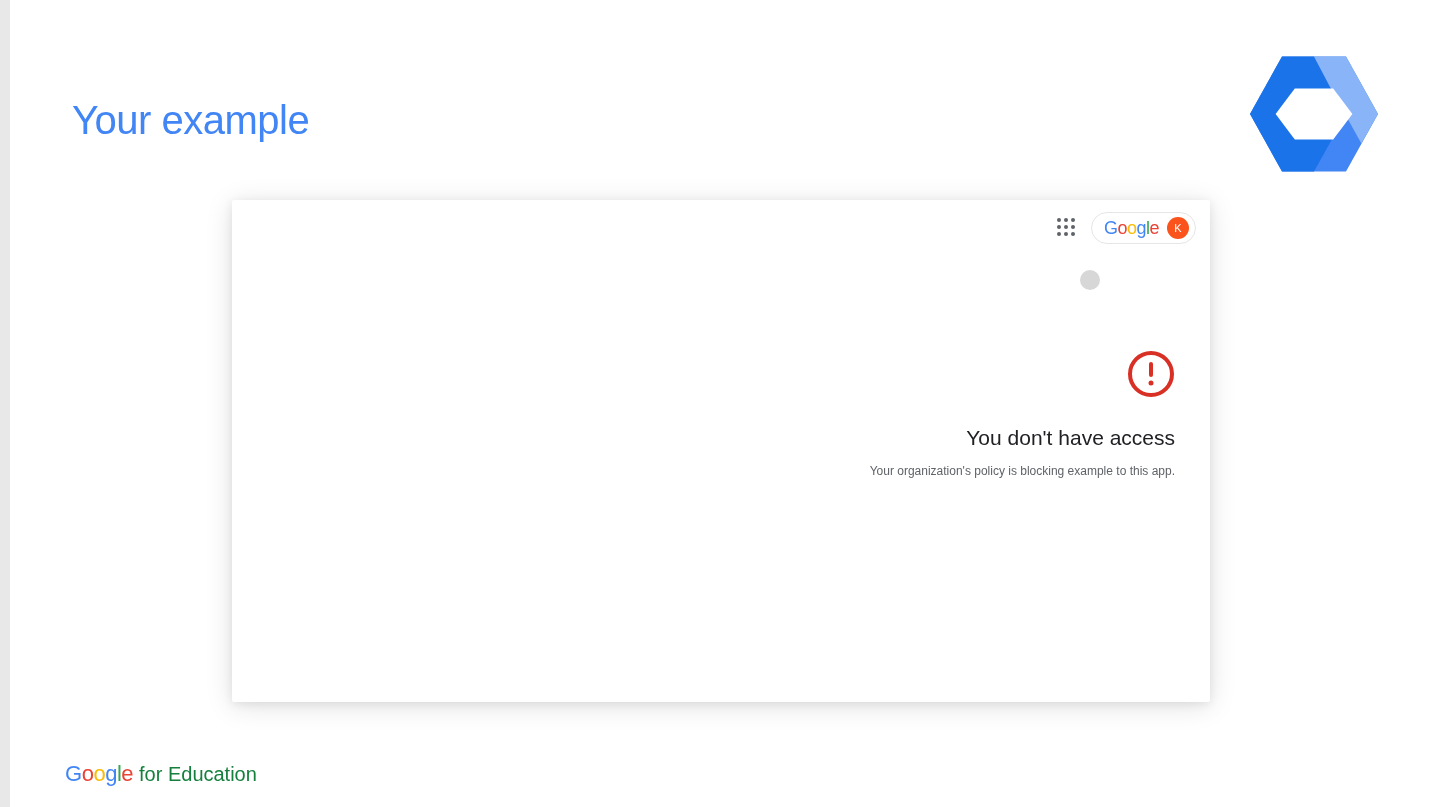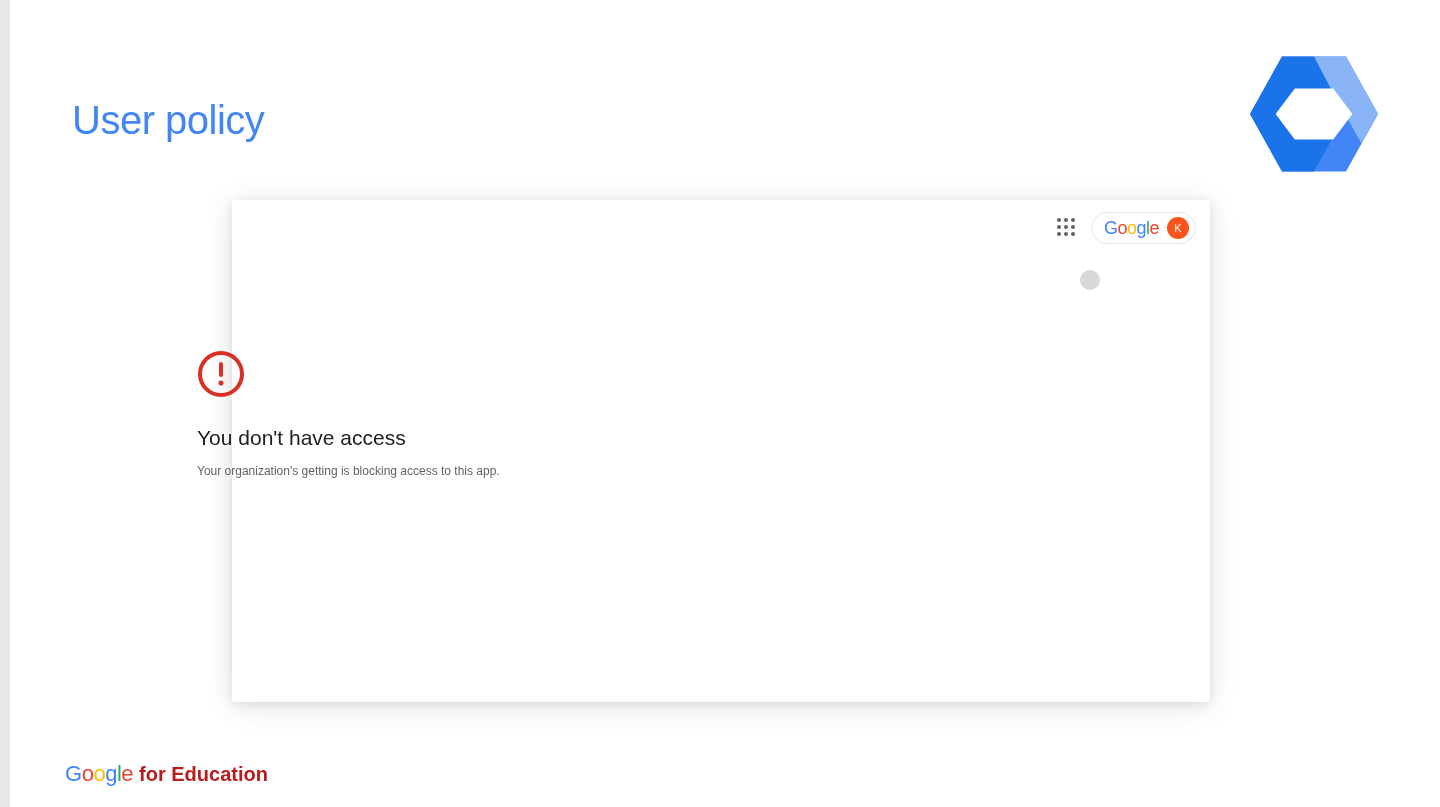--- a/index.html
+++ b/index.html
@@ -107,21 +107,21 @@
       border-radius: 50%;
       background: #d7d7d7;
     }
     .error-block {
       position: absolute;
       left: 0;
       right: 0;
       top: 150px;
       display: flex;
       flex-direction: column;
-      align-items: flex-start;
+      align-items: flex-end;
       transform: translateX(-35px);
     }
     .error-icon {
       width: 48px;
       height: 48px;
       margin-bottom: 28px;
     }
     .error-title {
       font-size: 21px;
       color: #202124;
@@ -149,30 +149,30 @@
       align-items: baseline;
       gap: 6px;
     }
     .footer-google {
       font-size: 22px;
       font-weight: 500;
       letter-spacing: -0.5px;
     }
     .footer-text {
       font-size: 20px;
-      font-weight: 700;
-      color: #b91c1c;
+      font-weight: 400;
+      color: #15803d;
     }
   </style>
 </head>
 <body>
 
 <div class="left-accent"></div>
 
-<h1 class="slide-title">User policy</h1>
+<h1 class="slide-title">Your example</h1>
 
 <div class="admin-logo">
   <svg viewBox="0 0 100 90" width="128" height="116">
     <polygon points="25,0 75,0 100,45 75,90 25,90 0,45" fill="#4285f4"></polygon>
     <polygon points="25,0 50,0 75,45 50,90 25,90 0,45" fill="#1a73e8"></polygon>
     <polygon points="50,0 75,0 100,45 87,68 62,23 50,0" fill="#8ab4f8"></polygon>
     <polygon points="35,25 65,25 80,45 65,65 35,65 20,45" fill="#ffffff"></polygon>
   </svg>
 </div>
 
@@ -201,21 +201,21 @@
 
   <div class="error-block">
     <div class="error-icon">
       <svg viewBox="0 0 48 48" width="48" height="48">
         <circle cx="24" cy="24" r="21" fill="none" stroke="#d93025" stroke-width="4"></circle>
         <rect x="22" y="12" width="4" height="15" rx="2" fill="#d93025"></rect>
         <circle cx="24" cy="33" r="2.5" fill="#d93025"></circle>
       </svg>
     </div>
     <div class="error-title">You don't have access</div>
-    <div class="error-sub">Your organization's getting is blocking access to this app.</div>
+    <div class="error-sub">Your organization's policy is blocking example to this app.</div>
   </div>
 </div>
 
 <div class="footer-brand">
   <span class="footer-google">
     <span class="g-b">G</span><span class="g-r">o</span><span class="g-y">o</span><span class="g-b">g</span><span class="g-g">l</span><span class="g-r">e</span>
   </span>
   <span class="footer-text">for Education</span>
 </div>
 

